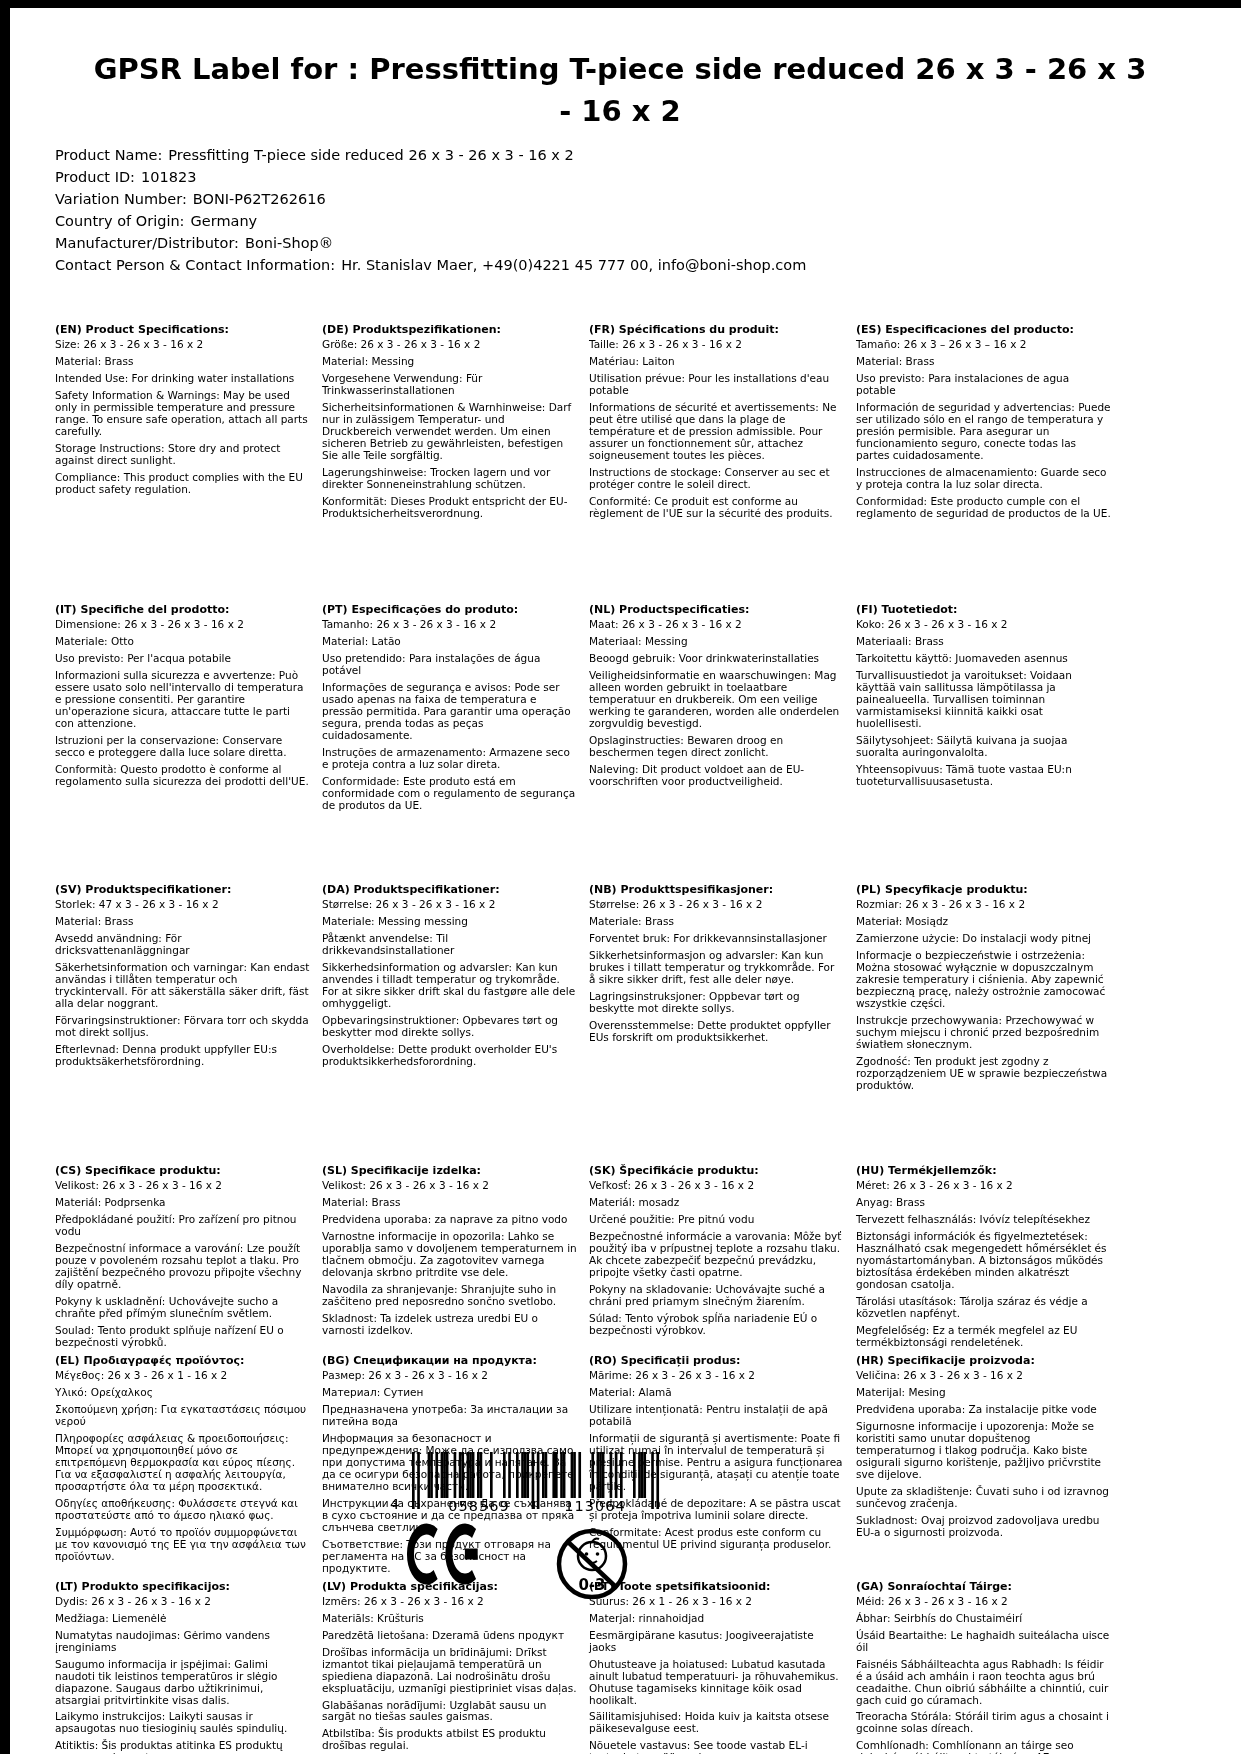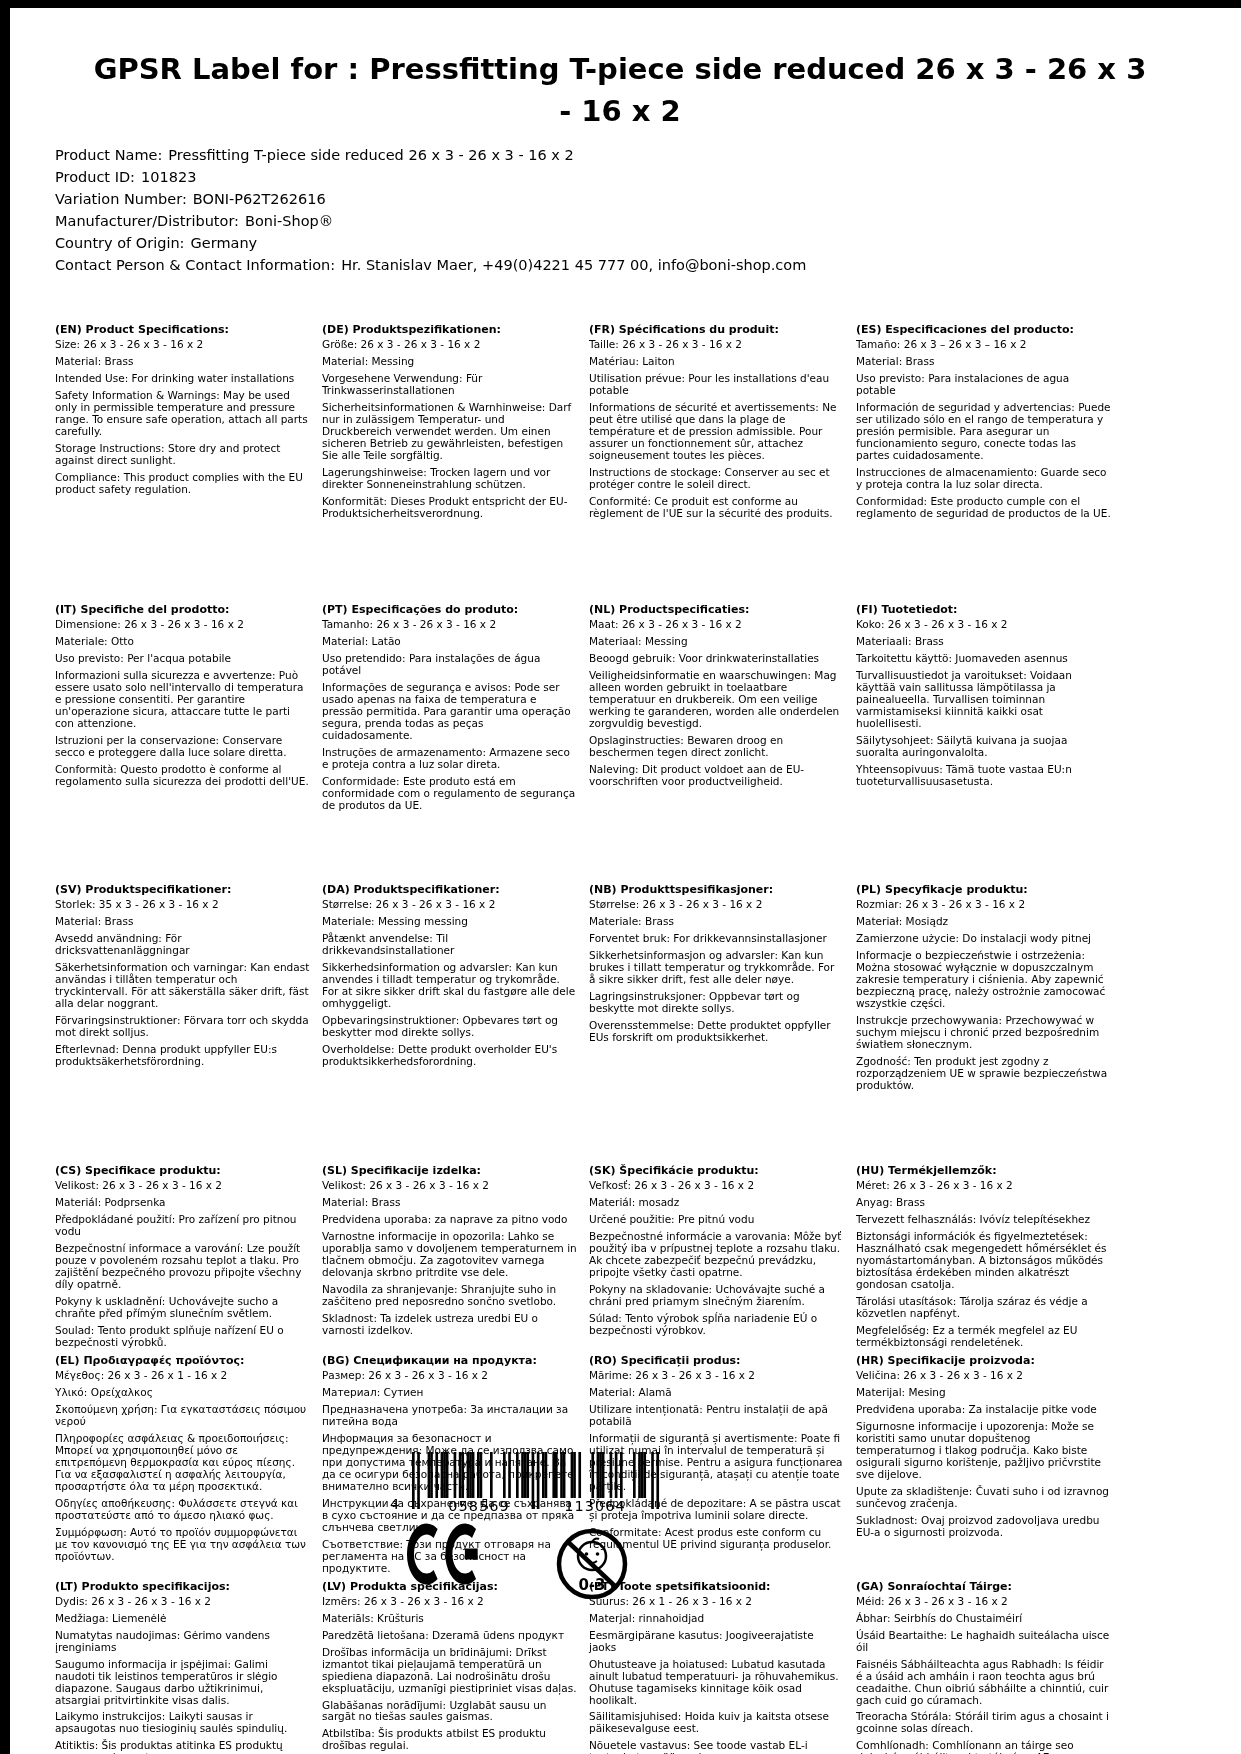--- a/index.html
+++ b/index.html
@@ -48,22 +48,22 @@
 
 <div class="edge-top"></div>
 <div class="edge-left"></div>
 
 <div class="title">GPSR Label for : Pressfitting T-piece side reduced 26 x 3 - 26 x 3 - 16 x 2</div>
 
 <div class="info">
   <div class="info-line"><span class="info-label">Product Name:</span><span>Pressfitting T-piece side reduced 26 x 3 - 26 x 3 - 16 x 2</span></div>
   <div class="info-line"><span class="info-label">Product ID:</span><span>101823</span></div>
   <div class="info-line"><span class="info-label">Variation Number:</span><span>BONI-P62T262616</span></div>
+  <div class="info-line"><span class="info-label">Country of Origin:</span><span>Germany</span></div>
   <div class="info-line"><span class="info-label">Manufacturer/Distributor:</span><span>Boni-Shop®</span></div>
-  <div class="info-line"><span class="info-label">Country of Origin:</span><span>Germany</span></div>
   <div class="info-line"><span class="info-label">Contact Person &amp; Contact Information:</span><span>Hr. Stanislav Maer, +49(0)4221 45 777 00, info@boni-shop.com</span></div>
 </div>
 
 <div id="specs-grid" class="specs-grid">
   <div class="spec-cell">
     <h3 class="spec-heading">(EN) Product Specifications:</h3>
   <p class="spec-para">Size: 26 x 3 - 26 x 3 - 16 x 2</p>
       <p class="spec-para">Material: Brass</p>
       <p class="spec-para">Intended Use: For drinking water installations</p>
       <p class="spec-para">Safety Information &amp; Warnings: May be used only in permissible temperature and pressure range. To ensure safe operation, attach all parts carefully.</p>
@@ -136,21 +136,21 @@
   <p class="spec-para">Koko: 26 x 3 - 26 x 3 - 16 x 2</p>
       <p class="spec-para">Materiaali: Brass</p>
       <p class="spec-para">Tarkoitettu käyttö: Juomaveden asennus</p>
       <p class="spec-para">Turvallisuustiedot ja varoitukset: Voidaan käyttää vain sallitussa lämpötilassa ja painealueella. Turvallisen toiminnan varmistamiseksi kiinnitä kaikki osat huolellisesti.</p>
       <p class="spec-para">Säilytysohjeet: Säilytä kuivana ja suojaa suoralta auringonvalolta.</p>
       <p class="spec-para">Yhteensopivuus: Tämä tuote vastaa EU:n tuoteturvallisuusasetusta.</p>
     </div>
 
   <div class="spec-cell">
     <h3 class="spec-heading">(SV) Produktspecifikationer:</h3>
-  <p class="spec-para">Storlek: 35 x 3 - 26 x 3 - 16 x 2</p>
+  <p class="spec-para">Storlek: 47 x 3 - 26 x 3 - 16 x 2</p>
       <p class="spec-para">Material: Brass</p>
       <p class="spec-para">Avsedd användning: För dricksvattenanläggningar</p>
       <p class="spec-para">Säkerhetsinformation och varningar: Kan endast användas i tillåten temperatur och tryckintervall. För att säkerställa säker drift, fäst alla delar noggrant.</p>
       <p class="spec-para">Förvaringsinstruktioner: Förvara torr och skydda mot direkt solljus.</p>
       <p class="spec-para">Efterlevnad: Denna produkt uppfyller EU:s produktsäkerhetsförordning.</p>
     </div>
 
   <div class="spec-cell">
     <h3 class="spec-heading">(DA) Produktspecifikationer:</h3>
   <p class="spec-para">Størrelse: 26 x 3 - 26 x 3 - 16 x 2</p>

